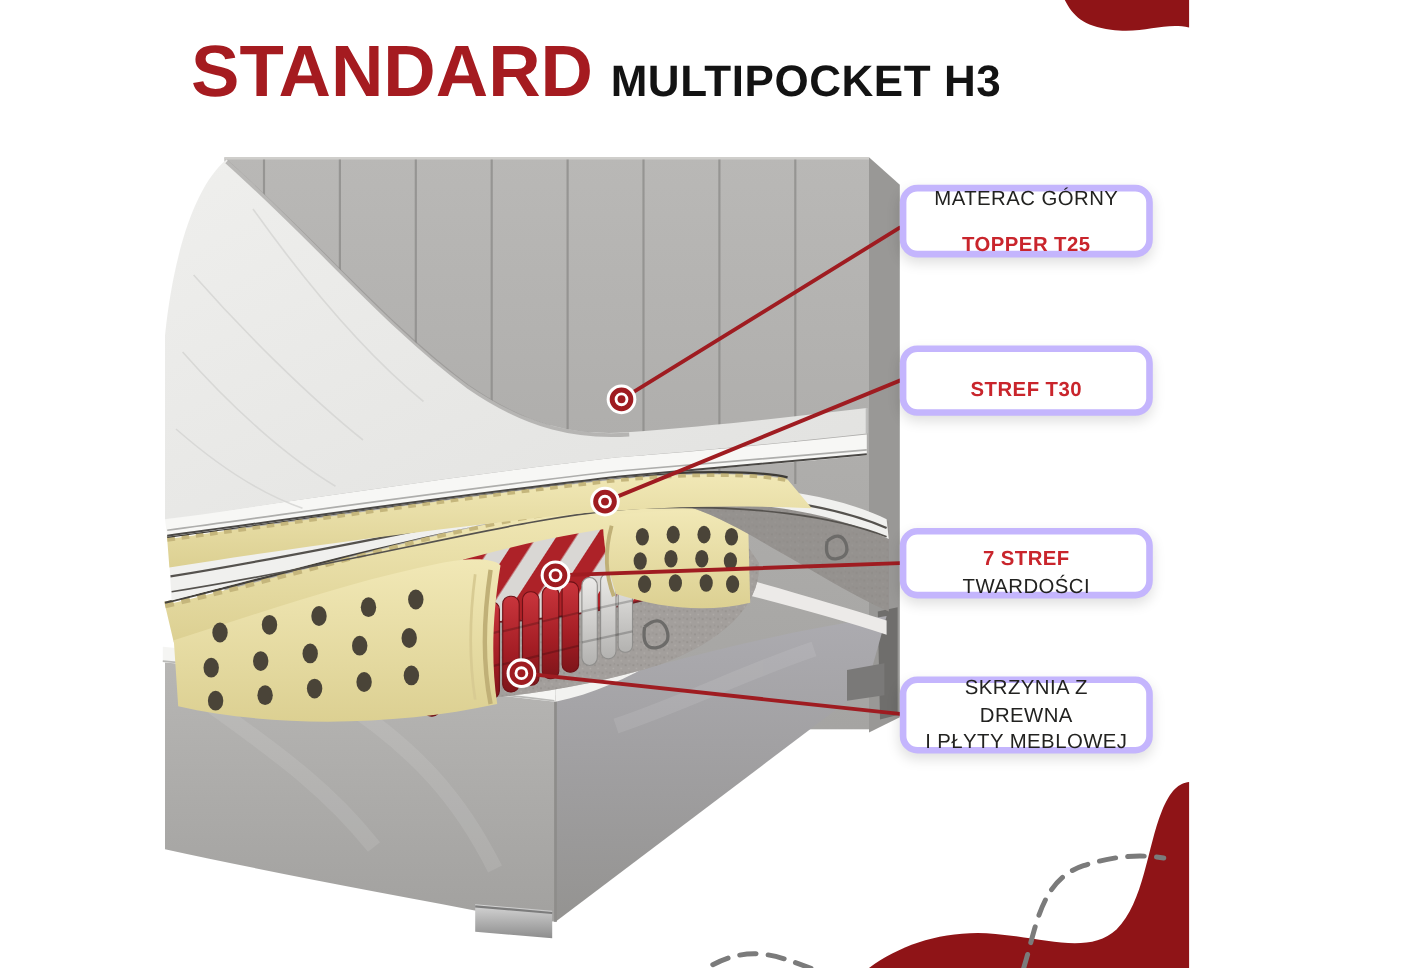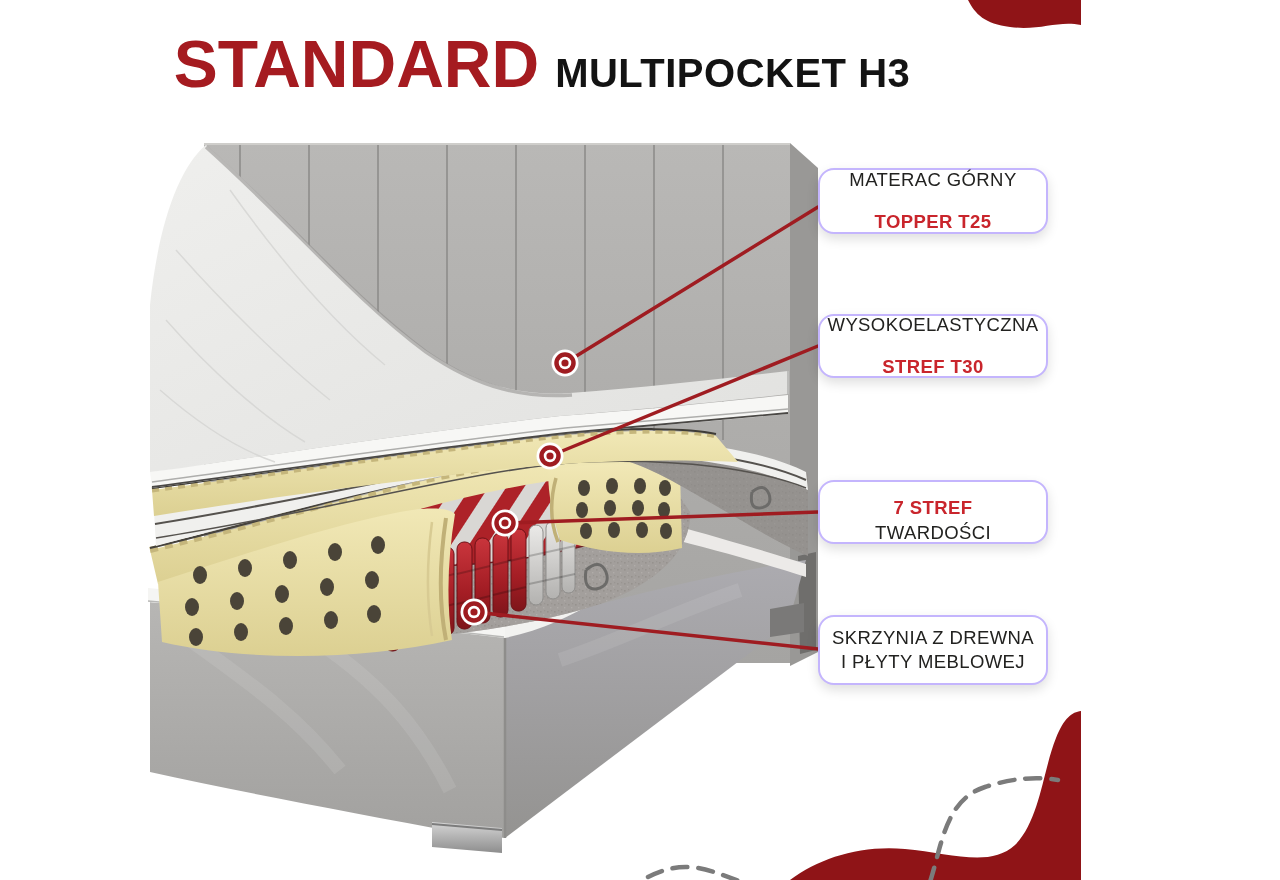--- a/index.html
+++ b/index.html
@@ -4,21 +4,21 @@
 <style>
   html,body{margin:0;padding:0;background:#ffffff;}
   .stage{position:relative;width:1280px;height:880px;background:#ffffff;overflow:hidden;
          font-family:"Liberation Sans","DejaVu Sans",sans-serif;}
   .art{position:absolute;left:0;top:0;width:1280px;height:880px;}
   
   .title{position:absolute;left:0;top:26px;width:1084px;text-align:center;white-space:nowrap;}
   .title .main{font-size:66px;font-weight:800;letter-spacing:0px;color:#a51b20;}
   .title .sub{font-size:40px;font-weight:700;color:#131313;margin-left:16px;letter-spacing:0.5px;}
   
-  .callout{position:absolute;left:818px;width:230px;background:#ffffff;border:2px solid #c4b5fd;
+  .callout{position:absolute;left:818px;width:230px;background:#ffffff;border:6px solid #c4b5fd;
            border-radius:16px;box-shadow:0 5px 12px rgba(0,0,0,.13);
            display:flex;flex-direction:column;justify-content:center;align-items:center;
            text-align:center;line-height:1.32;padding:6px 8px;box-sizing:border-box;}
   .callout .l1,.callout .l2{font-size:18.5px;color:#222220;letter-spacing:.4px;font-weight:500;}
   .callout .red{color:#c9252c;font-weight:800;margin-top:17px;}
   #co1{top:168px;height:66px;}
   #co2{top:314px;height:64px;}
   #co3{top:480px;height:64px;}
   #co4{top:615px;height:70px;}
 </style>
@@ -277,21 +277,20 @@
 
   <div class="title">
     <span class="main">STANDARD</span><span class="sub">MULTIPOCKET H3</span>
   </div>
 
   <div class="callout" id="co1">
     <span class="l1">MATERAC GÓRNY</span>
     <span class="l2 red">TOPPER T25</span>
   </div>
   <div class="callout" id="co2">
-    <span class="l1">WYSOKOELASTYCZNA</span>
     <span class="l2 red">STREF T30</span>
   </div>
   <div class="callout" id="co3">
     <span class="l1 red">7 STREF</span>
     <span class="l2">TWARDOŚCI</span>
   </div>
   <div class="callout" id="co4">
     <span class="l1">SKRZYNIA Z DREWNA</span>
     <span class="l2">I PŁYTY MEBLOWEJ</span>
   </div>

